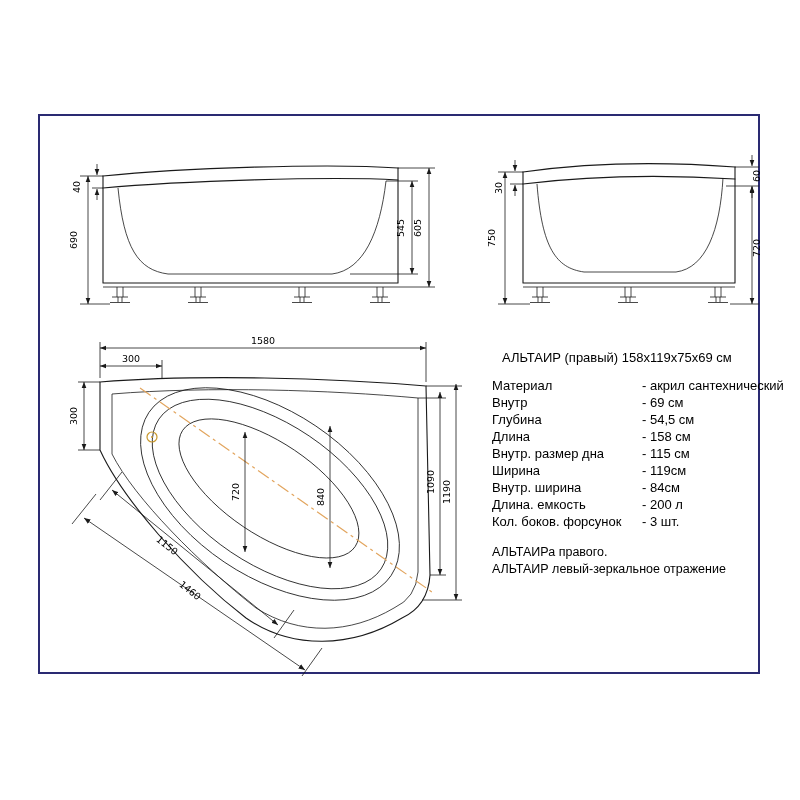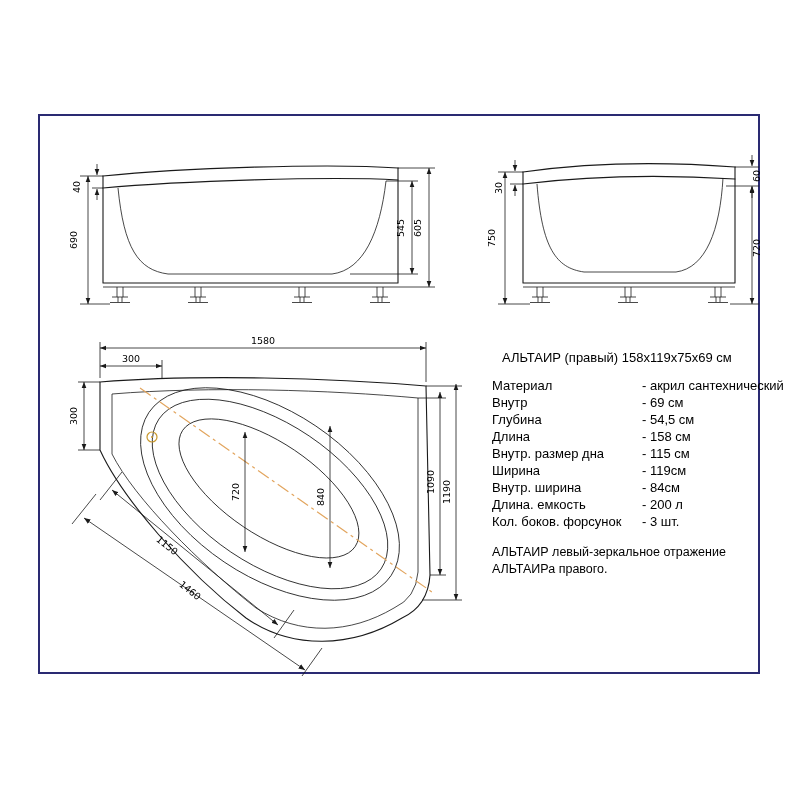--- a/index.html
+++ b/index.html
@@ -170,16 +170,16 @@
   <div class="spec-row">
     <span class="lbl">Длина. емкость</span>
     <span class="val">- 200 л</span>
   </div>
   <div class="spec-row">
     <span class="lbl">Кол. боков. форсунок</span>
     <span class="val">- 3 шт.</span>
   </div>
 
   <div class="note">
+    <div>АЛЬТАИРа правого.</div>
     <div>АЛЬТАИР левый-зеркальное отражение</div>
-    <div>АЛЬТАИРа правого.</div>
   </div>
 </div>
 
 </body></html>

